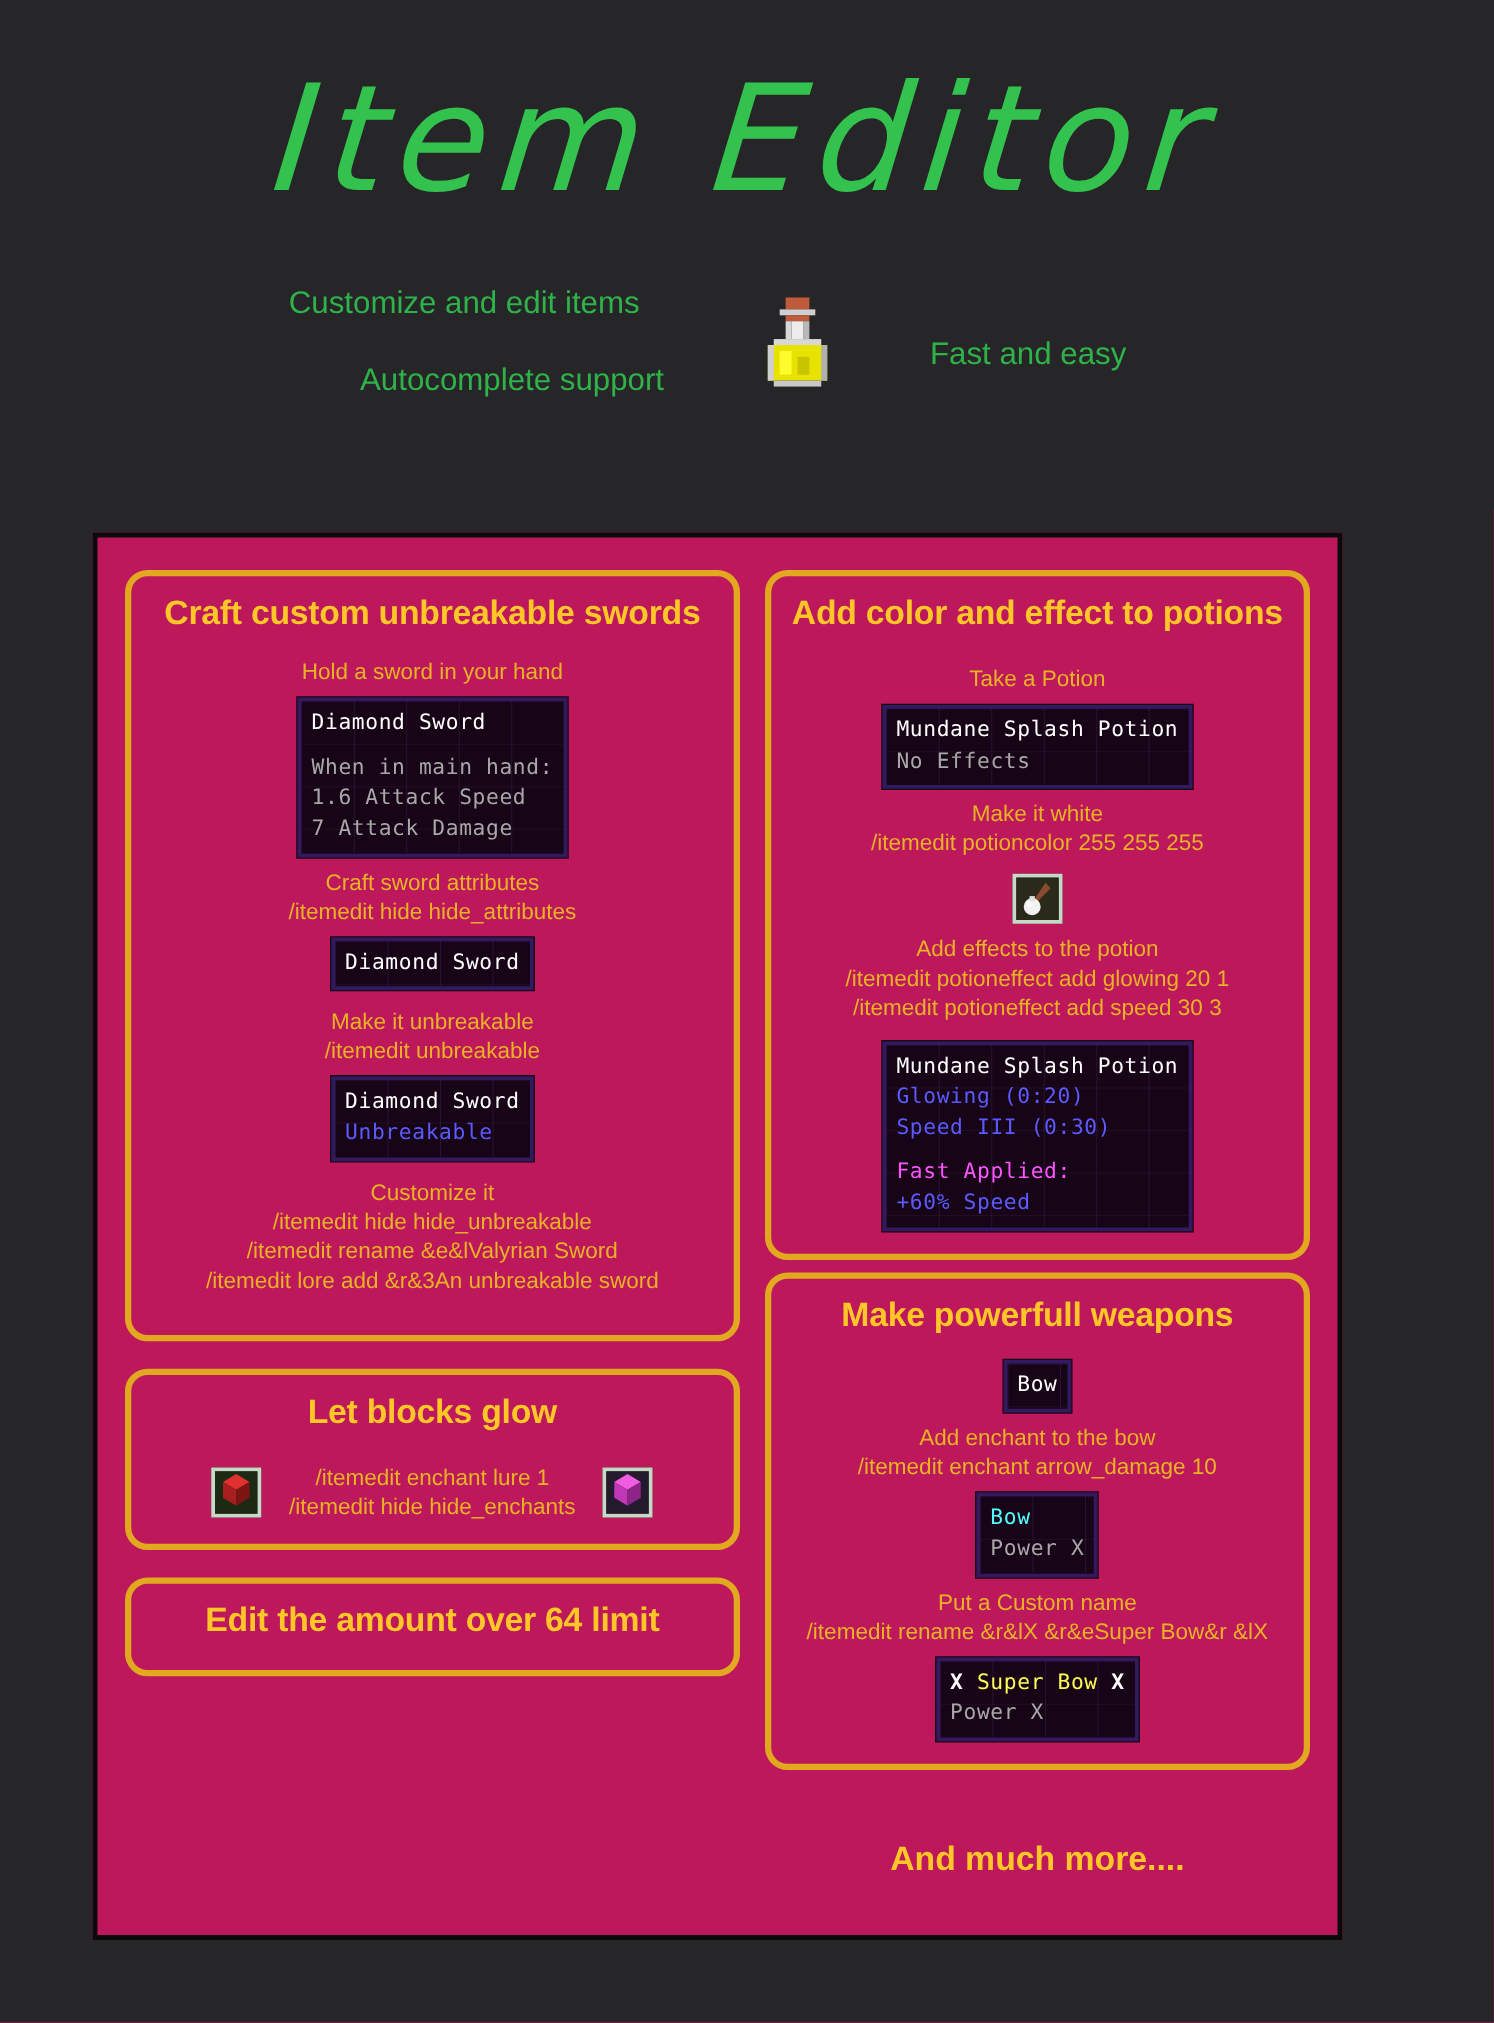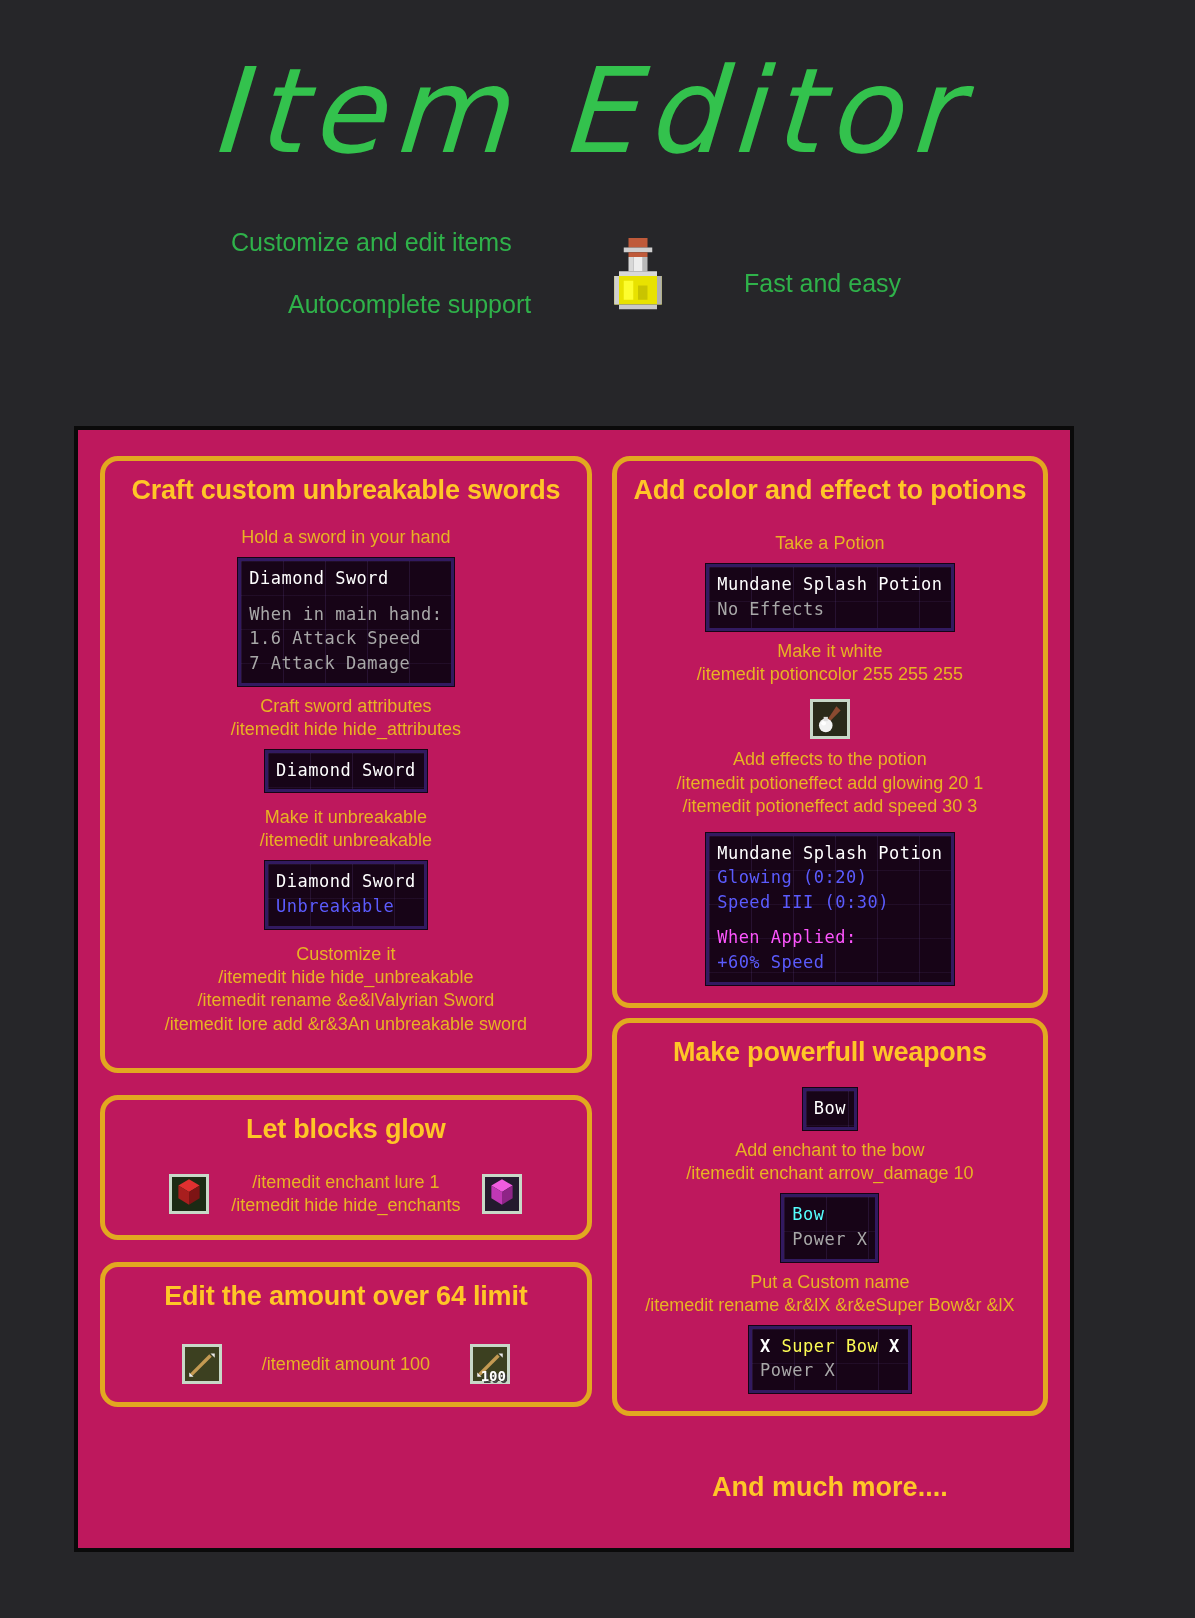--- a/index.html
+++ b/index.html
@@ -277,40 +277,20 @@
               <polygon points="3,4 8,7 8,13 3,10" fill="#c038b5"></polygon>
               <polygon points="13,4 8,7 8,13 13,10" fill="#8e2487"></polygon>
             </svg>
           </span>
         </div>
       </div>
 
       <div class="panel">
         <div class="panel-title">Edit the amount over 64 limit</div>
 
-        <div class="icon-row" style="margin-top:32px; gap:40px;">
-          <span class="slot">
-            <svg viewBox="0 0 16 16" width="34" height="34">
-              <rect x="0" y="0" width="16" height="16" fill="#3c4020"></rect>
-              <line x1="3" y1="13" x2="12" y2="4" stroke="#c49a52" stroke-width="1.6"></line>
-              <polygon points="12,3 14,3 14,5" fill="#e8e8e8"></polygon>
-              <polygon points="2,12 2,14 4,14" fill="#f0f0f0"></polygon>
-            </svg>
-          </span>
-          <span class="cap">/itemedit amount 100</span>
-          <span class="slot">
-            <svg viewBox="0 0 16 16" width="34" height="34">
-              <rect x="0" y="0" width="16" height="16" fill="#3c4020"></rect>
-              <line x1="3" y1="13" x2="12" y2="4" stroke="#c49a52" stroke-width="1.6"></line>
-              <polygon points="12,3 14,3 14,5" fill="#e8e8e8"></polygon>
-              <polygon points="2,12 2,14 4,14" fill="#f0f0f0"></polygon>
-            </svg>
-            <span class="stack-count">100</span>
-          </span>
-        </div>
       </div>
 
     </div>
 
     <div id="col-right">
 
       <div class="panel">
         <div class="panel-title">Add color and effect to potions</div>
 
         <div class="spacer-l"></div>
@@ -346,21 +326,21 @@
         <div class="cap tight">/itemedit potioneffect add glowing 20 1</div>
         <div class="cap tight">/itemedit potioneffect add speed 30 3</div>
         <div class="spacer-m"></div>
 
         <div class="tt-wrap">
           <div class="tooltip">
             <div class="tt-line c-white">Mundane Splash Potion</div>
             <div class="tt-line c-blue">Glowing (0:20)</div>
             <div class="tt-line c-blue">Speed III (0:30)</div>
             <div class="blank"></div>
-            <div class="tt-line c-pink">When Applied:</div>
+            <div class="tt-line c-pink">Fast Applied:</div>
             <div class="tt-line c-blue">+60% Speed</div>
           </div>
         </div>
       </div>
 
       <div class="panel">
         <div class="panel-title">Make powerfull weapons</div>
 
         <div class="spacer-m"></div>
         <div class="tt-wrap">

